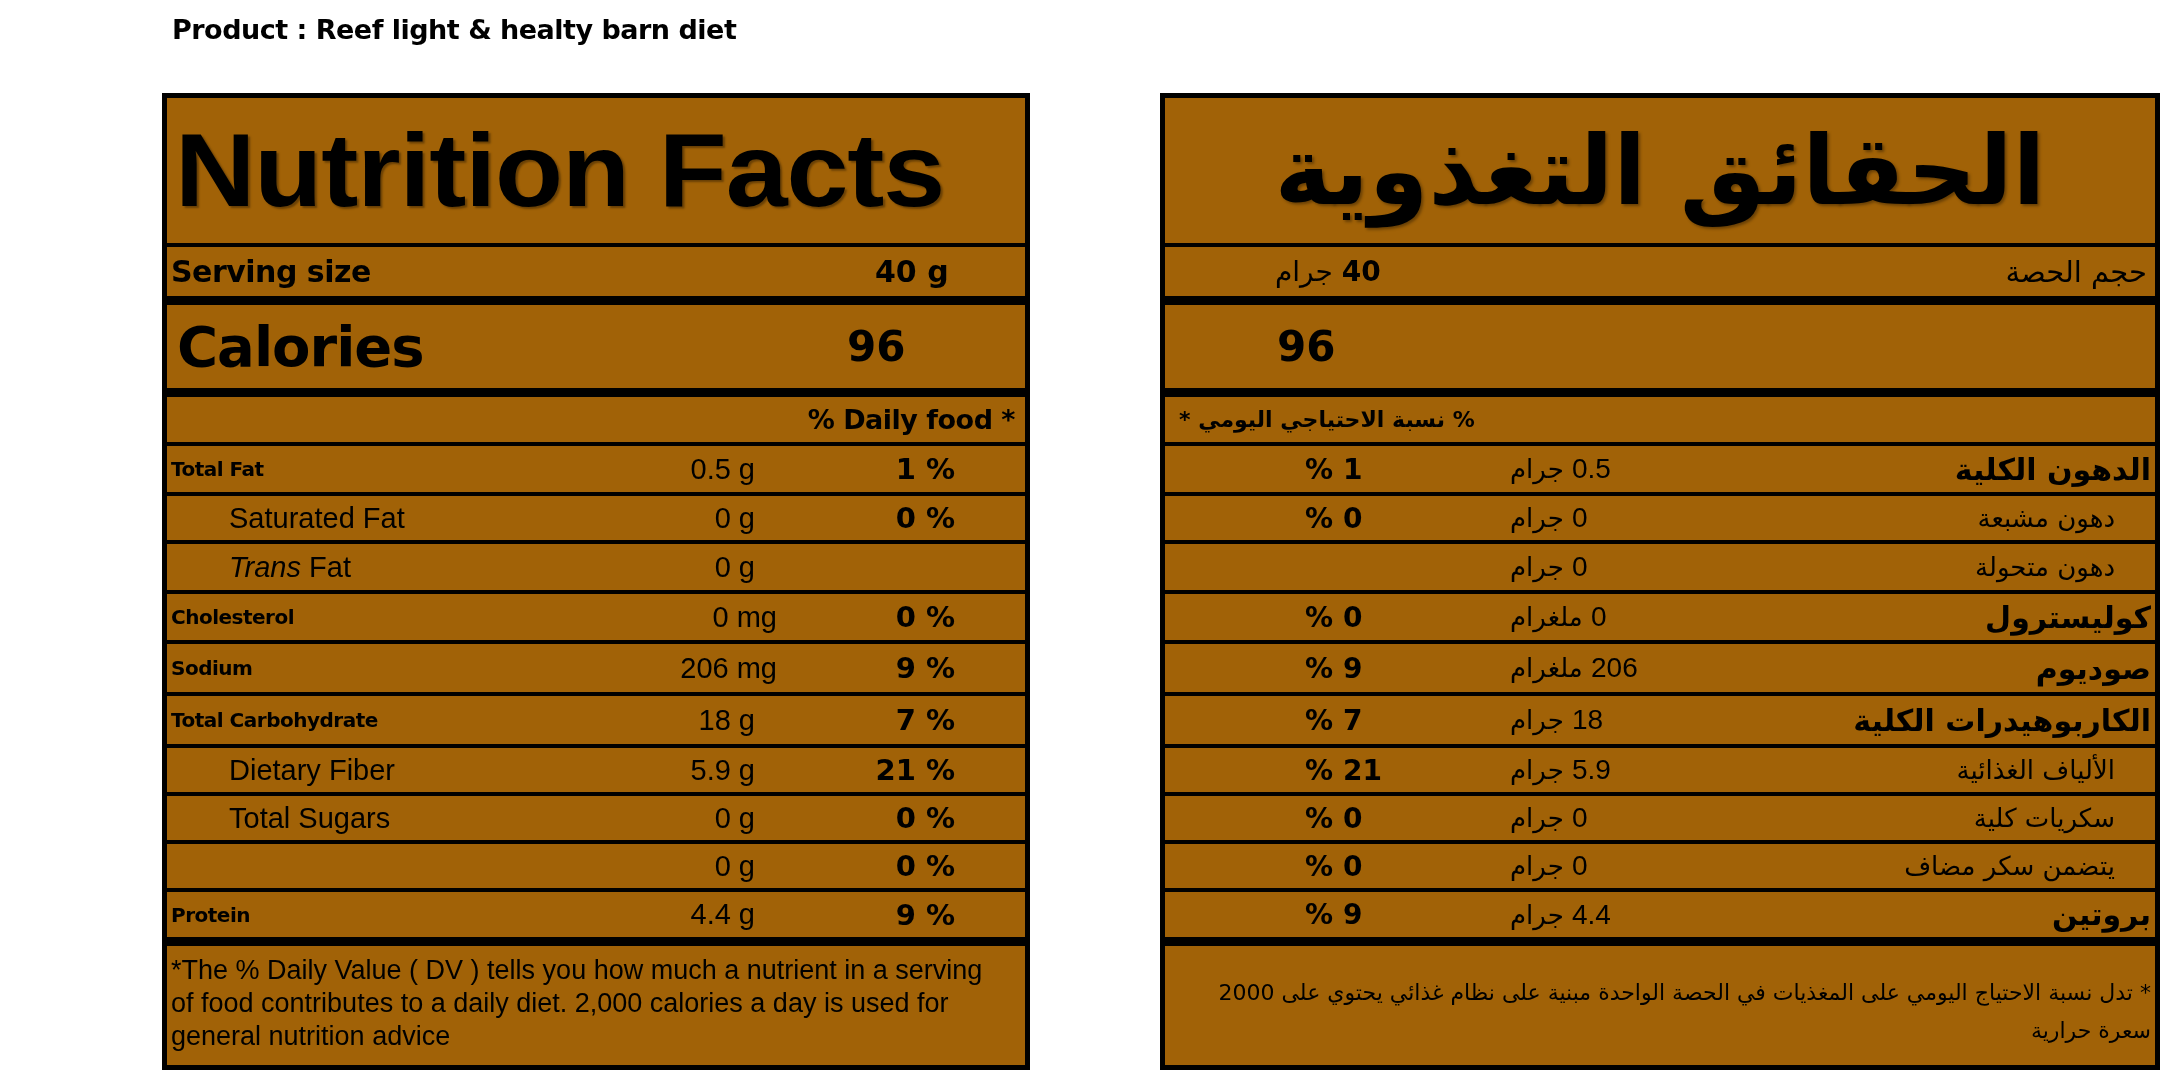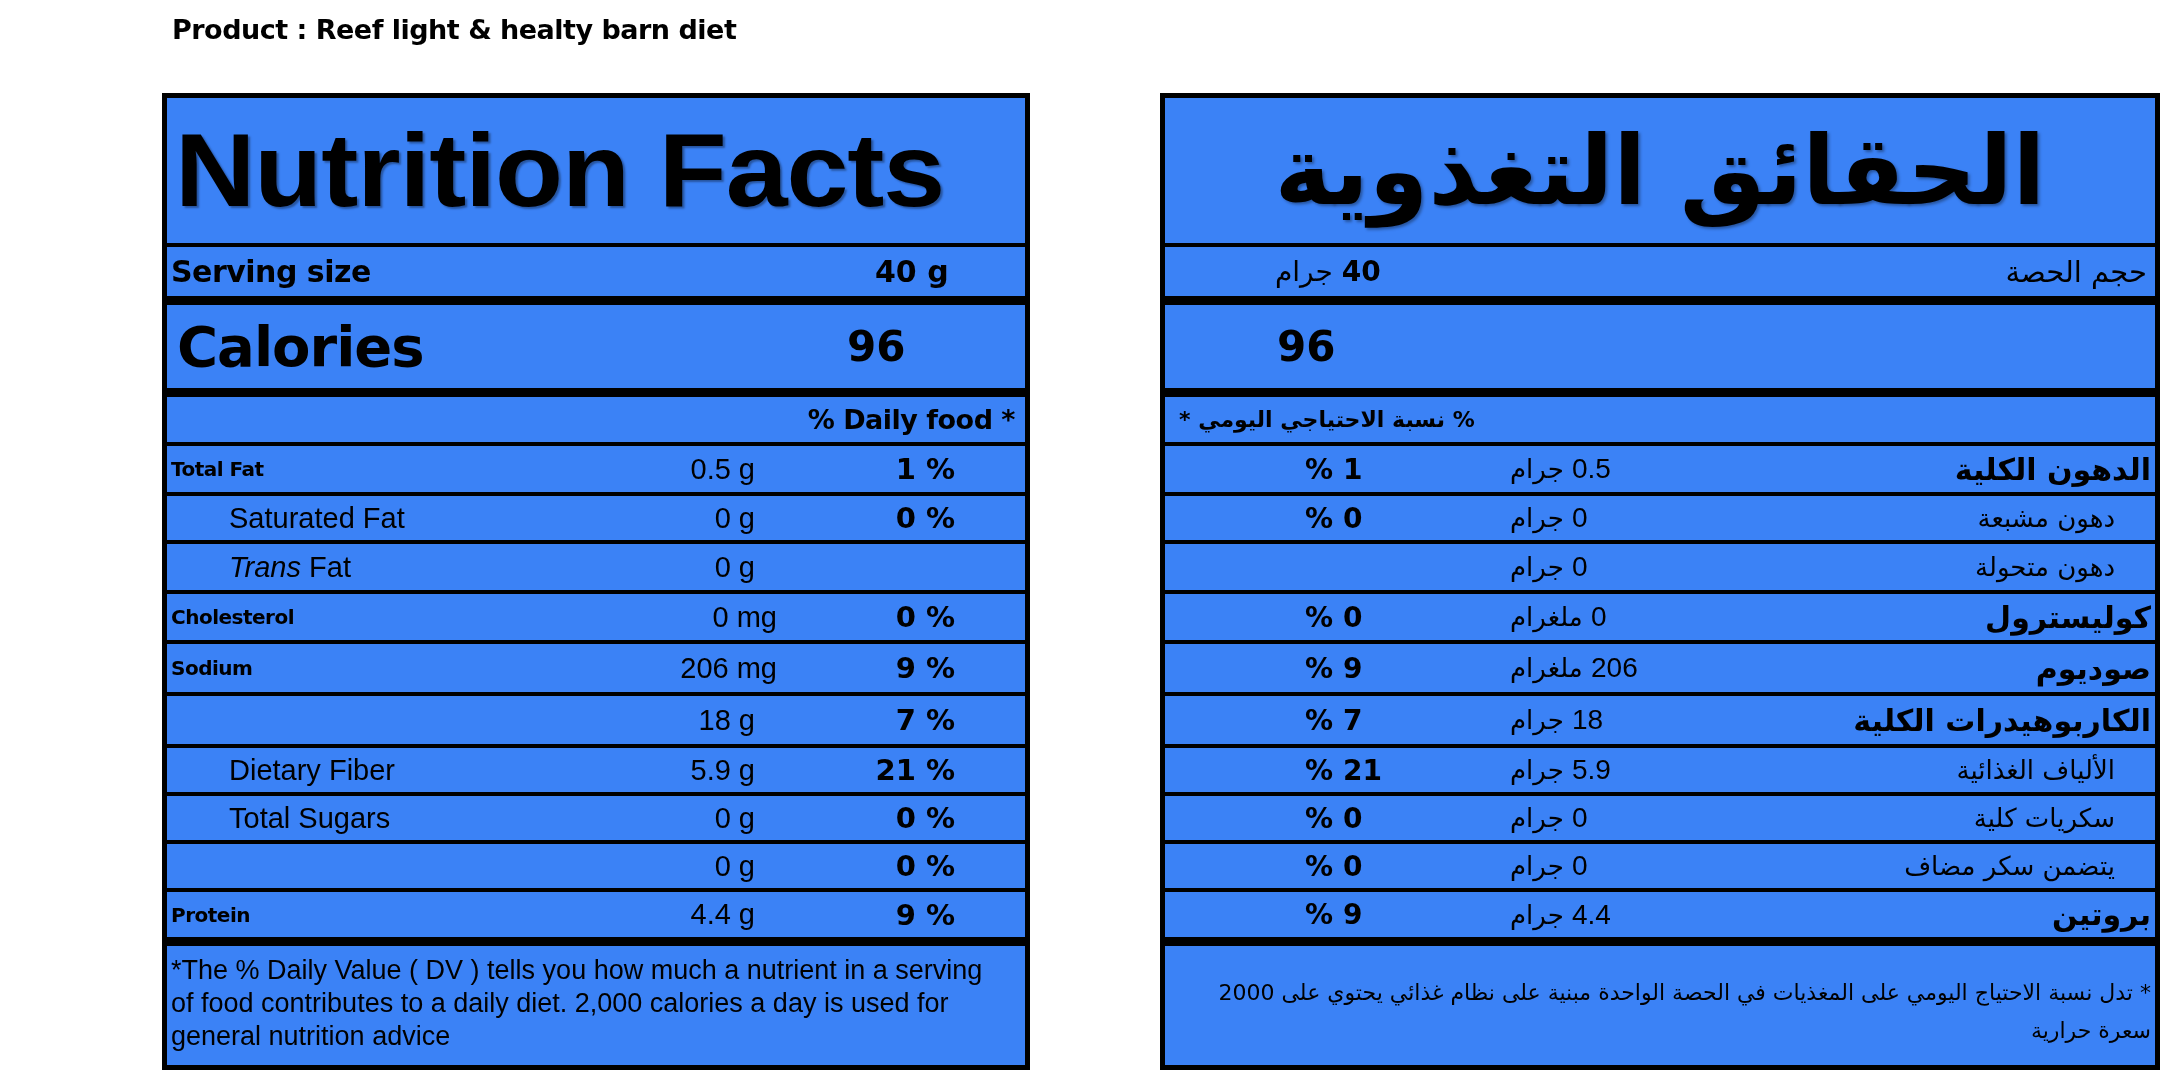--- a/index.html
+++ b/index.html
@@ -7,21 +7,21 @@
       width: 2161px; height: 1081px; position: relative; overflow: hidden;
       font-family: "Liberation Sans", "DejaVu Sans", sans-serif; color: #000;
     }
     .product-line {
       position: absolute; left: 172px; top: 14px;
       font-family: "DejaVu Sans", sans-serif; font-weight: bold; font-size: 27px;
       letter-spacing: -0.5px; white-space: nowrap;
     }
     .panel {
       position: absolute; top: 93px; height: 977px;
-      border: 5px solid #000; box-sizing: border-box; background: #3b82f6;
+      border: 5px solid #000; box-sizing: border-box; background: #a16207;
     }
     .panel.left { left: 162px; width: 868px; }
     .panel.right { left: 1160px; width: 1000px; direction: rtl; }
 
     .row {
       position: absolute; left: 0; right: 0; box-sizing: border-box;
       border-top: 4px solid #000;
     }
     .row.thick { border-top-width: 9px; }
     .row.first { border-top: none; }
@@ -141,20 +141,21 @@
     <div class="cell n-name bold">Cholesterol</div>
     <div class="cell n-amt mg">0 mg</div>
     <div class="cell n-dv">0 %</div>
   </div>
   <div class="row r-n4">
     <div class="cell n-name bold">Sodium</div>
     <div class="cell n-amt mg">206 mg</div>
     <div class="cell n-dv">9 %</div>
   </div>
   <div class="row r-n5">
+    <div class="cell n-name bold">Total Carbohydrate</div>
     <div class="cell n-amt">18 g</div>
     <div class="cell n-dv">7 %</div>
   </div>
   <div class="row r-n6">
     <div class="cell n-name ind1">Dietary Fiber</div>
     <div class="cell n-amt">5.9 g</div>
     <div class="cell n-dv">21 %</div>
   </div>
   <div class="row r-n7">
     <div class="cell n-name ind1">Total Sugars</div>

